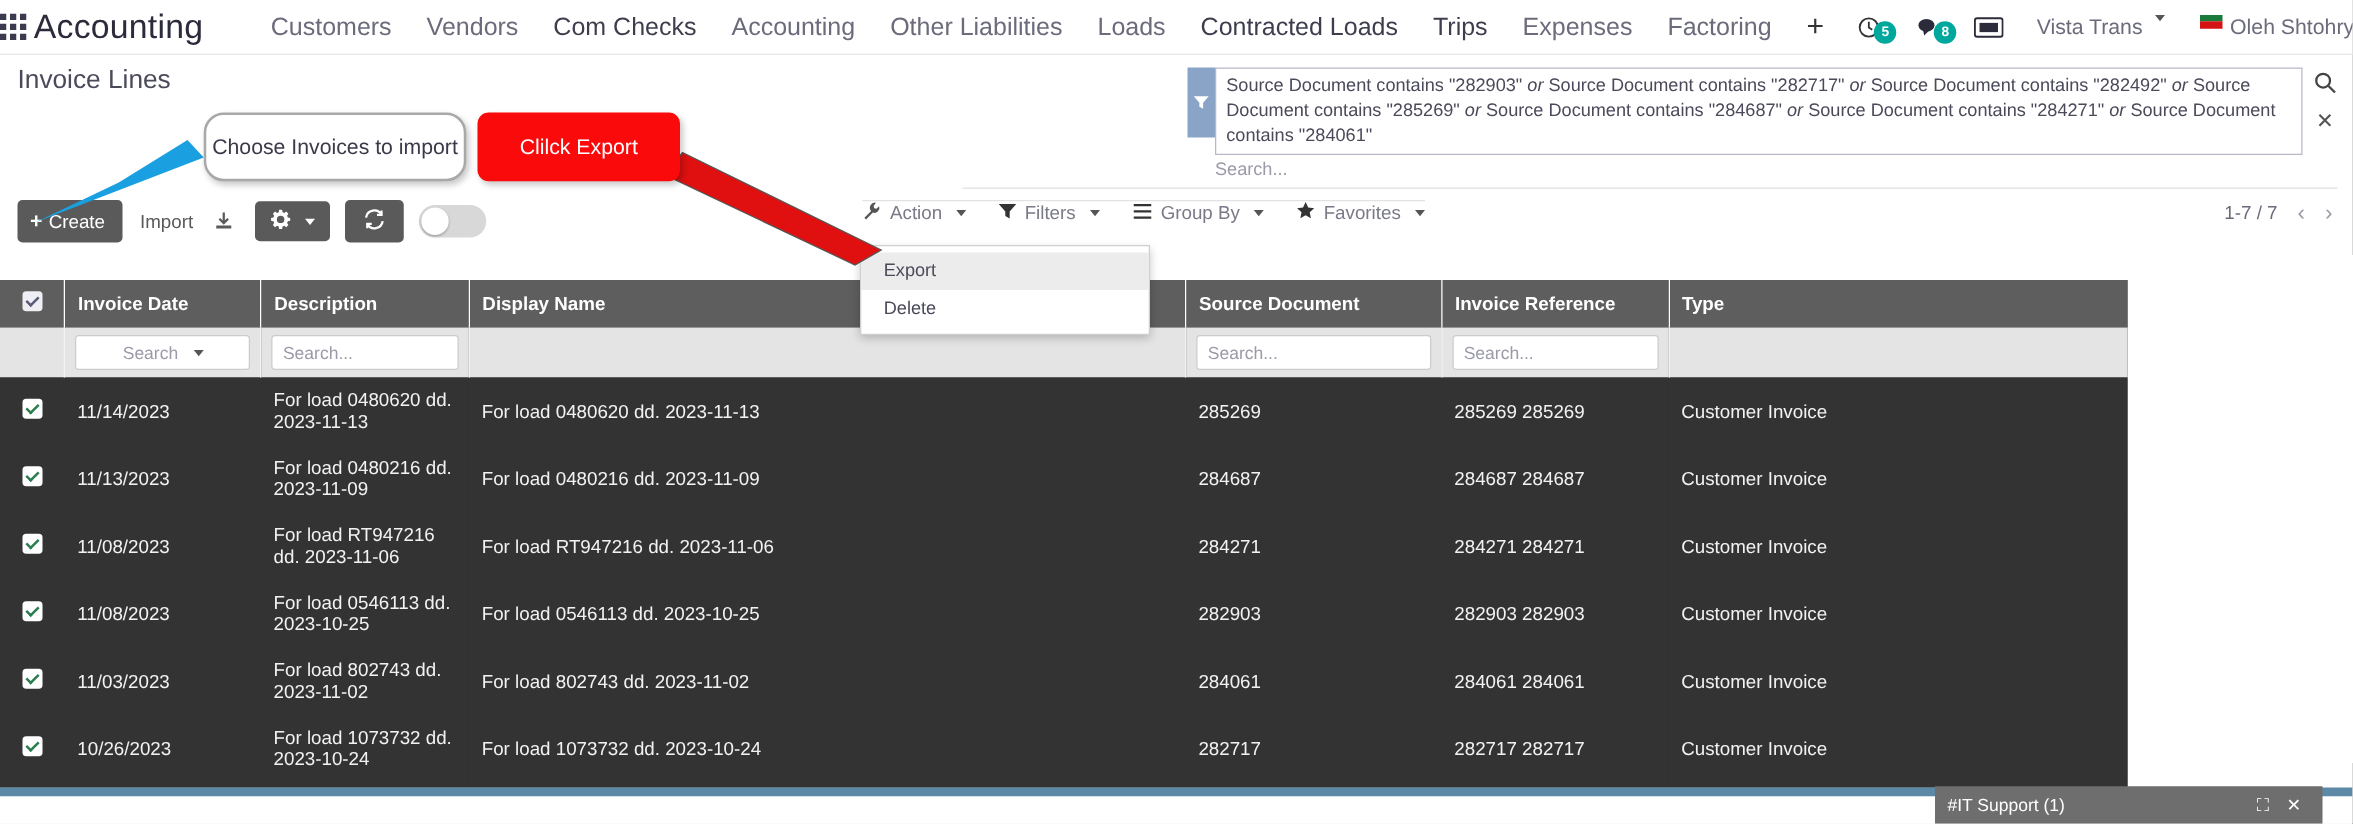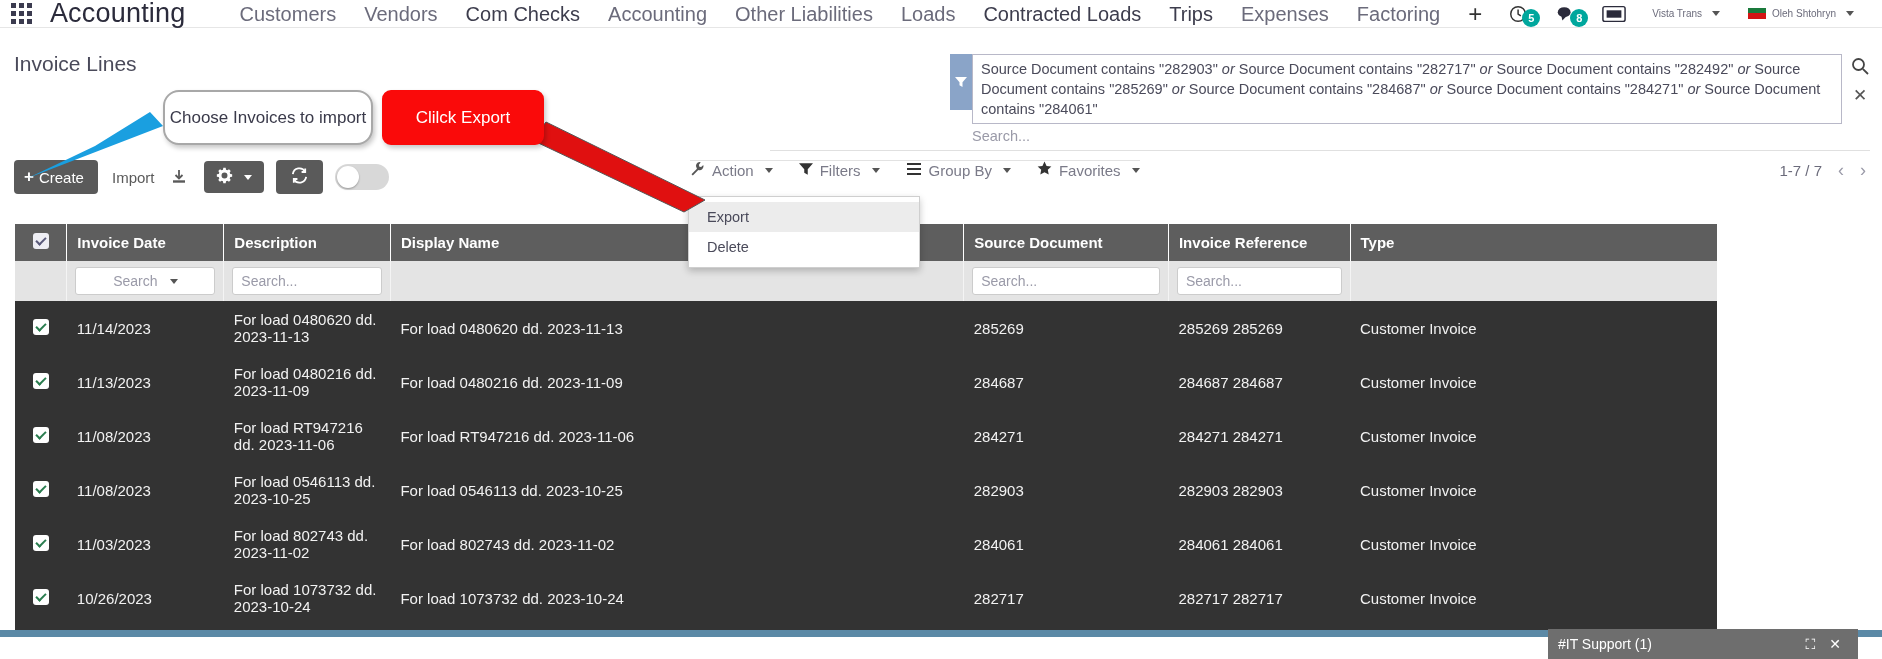--- a/index.html
+++ b/index.html
@@ -8,21 +8,21 @@
     width: 1882px; height: 659px;
     overflow: hidden;
     background: #ffffff;
     font-family: "Liberation Sans", sans-serif;
     -webkit-font-smoothing: antialiased;
   }
   #app { position: relative; width: 1882px; height: 659px; background:#fff; }
 
   
   .topnav {
-    position: absolute; top: 0; left: 0; width: 1882px; height: 28px;
+    position: absolute; top: 0; left: 0; width: 1882px; height: 44px;
     background: #ffffff;
     border-bottom: 1px solid #e6e6e6;
     display: flex; align-items: center;
   }
   .apps-btn {
     width: 56px; height: 44px; display: flex; align-items: center; justify-content: center;
     cursor: pointer;
   }
   .grid-dots { display: grid; grid-template-columns: repeat(3, 5px); grid-gap: 3px; }
   .grid-dots i { display: block; width: 5px; height: 5px; background: #3b3b4f; }
@@ -40,21 +40,21 @@
   .nav-right {
     margin-left: auto; display: flex; align-items: center; gap: 0px; padding-right: 14px;
   }
   .nav-icon-wrap { position: relative; padding: 0 12px; display: flex; align-items: center; cursor: pointer; }
   .badge {
     position: absolute; top: 6px; right: 2px;
     background: #00a79d; color: #fff; font-size: 11px; font-weight: bold;
     border-radius: 9px; min-width: 18px; height: 18px; line-height: 18px;
     text-align: center; padding: 0 4px;
   }
-  .nav-user { font-size: 10px; color: #6b6b7b; padding: 0 14px; display:flex; align-items:center; gap:6px; cursor:pointer; white-space: nowrap;}
+  .nav-user { font-size: 17px; color: #6b6b7b; padding: 0 14px; display:flex; align-items:flex-start; gap:6px; cursor:pointer; white-space: nowrap;}
   .caret { display:inline-block; width:0;height:0;border-left:4px solid transparent;border-right:4px solid transparent;border-top:5px solid #555; margin-left:4px;}
   .flag { width: 18px; height: 11px; display:inline-block; position: relative; }
   .flag .t { position:absolute; top:0; left:0; width:18px; height:5px; background:#1a7a3c; }
   .flag .b { position:absolute; top:5px; left:0; width:18px; height:6px; background:#d41414; }
 
   
   .page-title {
     position: absolute; top: 52px; left: 14px;
     font-size: 21px; color: #4a4a5a; font-weight: 400;
   }
@@ -125,21 +125,21 @@
   
   .dropdown {
     position: absolute; top: 196px; left: 688px; width: 232px;
     background: #fff; border: 1px solid #cfcfcf; box-shadow: 0 3px 7px rgba(0,0,0,.22);
     z-index: 40; padding: 5px 0;
   }
   .dd-item { font-size: 14.5px; color: #4a4a5a; padding: 7px 18px; cursor: pointer; white-space: nowrap; }
   .dd-item.active { background: #ececec; }
 
   
-  .tablewrap { position: absolute; top: 224px; left: 15px; width: 1702px; height: 406px; overflow: hidden; background:#333333; }
+  .tablewrap { position: absolute; top: 224px; left: 0; width: 1702px; height: 406px; overflow: hidden; background:#333333; }
   table.grid { border-collapse: collapse; width: 2100px; table-layout: fixed; }
   table.grid th {
     background: #5e5e5e; color: #fff; font-size: 15px; font-weight: bold;
     text-align: left; padding: 9px 10px; border-right: 1px solid #fff;
     white-space: nowrap;
   }
   table.grid th.cb { width: 38px; border-right: 1px solid #fff; text-align:center; padding: 9px 6px; }
   tr.filters td { background: #e4e4e4; padding: 6px 8px; border-right: 1px solid #f4f4f4; }
   tr.filters td.cb { background:#e4e4e4; }
   .cell-search {

